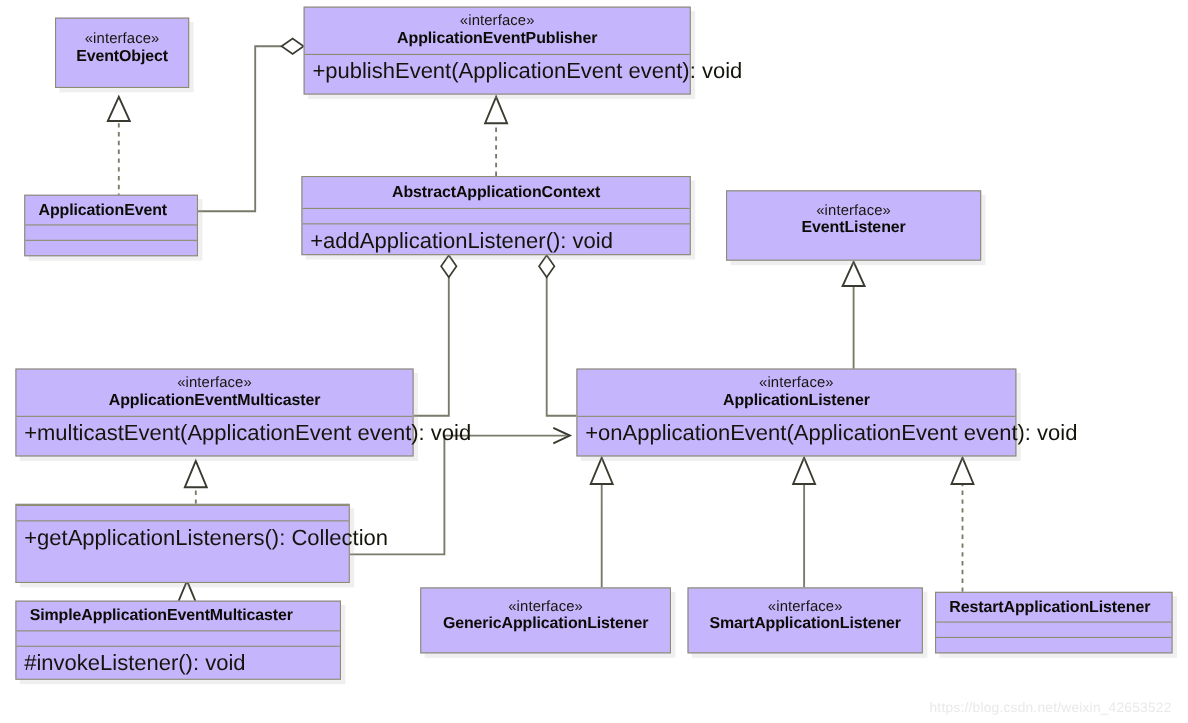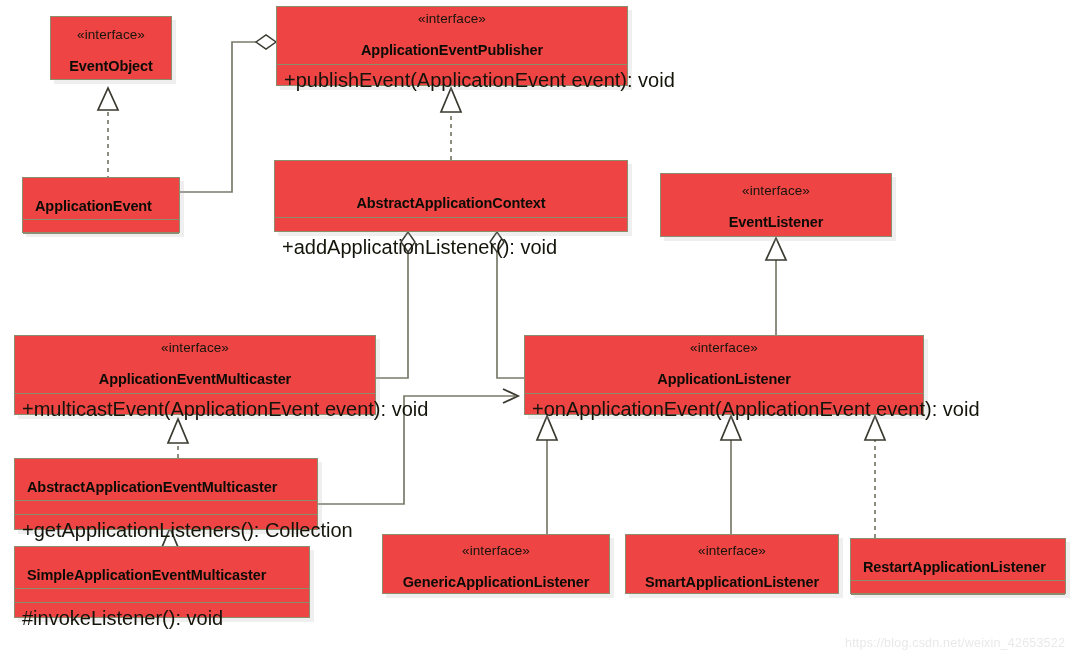--- a/index.html
+++ b/index.html
@@ -19,21 +19,21 @@
     position: absolute;
     left: 0;
     top: 0;
     width: 1080px;
     height: 657px;
     pointer-events: none;
   }
   .uml-box {
     position: absolute;
     box-sizing: border-box;
-    background: #ef4444;
+    background: #c4b5fd;
     border: 1.6px solid #8c8c6e;
     box-shadow: 4px 4px 0 0 rgba(175,175,175,0.20);
     z-index: 5;
   }
   .uml-head {
     box-sizing: border-box;
     padding: 4px 6px 5px 6px;
     text-align: center;
     line-height: 1.18;
   }
@@ -43,21 +43,20 @@
     color: #15150c;
     font-weight: normal;
     letter-spacing: 0.1px;
   }
   .cls-name {
     display: block;
     font-size: 14.5px;
     font-weight: bold;
     color: #0c0c06;
     letter-spacing: -0.1px;
-    margin-top: 15px;
   }
   .uml-head.left-name {
     text-align: left;
     padding-left: 12px;
   }
   .uml-compartment {
     box-sizing: border-box;
     border-top: 1.6px solid #8c8c6e;
     padding: 3px 7px 4px 7px;
     font-size: 20px;
@@ -154,21 +153,21 @@
 
   <div class="uml-box" style="left:22px; top:177px; width:158px; height:56px;">
     <div class="uml-head left-name" style="padding-top:5px; padding-bottom:4px;">
       <span class="cls-name">ApplicationEvent</span>
     </div>
     <div class="uml-compartment empty"></div>
     <div class="uml-compartment empty"></div>
   </div>
 
   <div class="uml-box" style="left:274px; top:160px; width:354px; height:72px;">
-    <div class="uml-head" style="padding-top:19px; padding-bottom:5px;">
+    <div class="uml-head" style="padding-top:6px; padding-bottom:5px;">
       <span class="cls-name">AbstractApplicationContext</span>
     </div>
     <div class="uml-compartment empty"></div>
     <div class="uml-compartment">+addApplicationListener(): void</div>
   </div>
 
   <div class="uml-box" style="left:660px; top:173px; width:232px; height:64px;">
     <div class="uml-head" style="padding-top:9px;">
       <span class="stereotype">«interface»</span>
       <span class="cls-name">EventListener</span>
@@ -185,23 +184,20 @@
 
   <div class="uml-box" style="left:524px; top:335px; width:400px; height:80px;">
     <div class="uml-head">
       <span class="stereotype">«interface»</span>
       <span class="cls-name">ApplicationListener</span>
     </div>
     <div class="uml-compartment">+onApplicationEvent(ApplicationEvent event): void</div>
   </div>
 
   <div class="uml-box" style="left:14px; top:458px; width:304px; height:72px;">
-    <div class="uml-head left-name" style="padding-top:5px; padding-bottom:4px;">
-      <span class="cls-name">AbstractApplicationEventMulticaster</span>
-    </div>
     <div class="uml-compartment empty"></div>
     <div class="uml-compartment">+getApplicationListeners(): Collection</div>
   </div>
 
   <div class="uml-box" style="left:14px; top:546px; width:296px; height:72px;">
     <div class="uml-head left-name" style="padding-top:5px; padding-bottom:4px;">
       <span class="cls-name">SimpleApplicationEventMulticaster</span>
     </div>
     <div class="uml-compartment empty"></div>
     <div class="uml-compartment">#invokeListener(): void</div>

